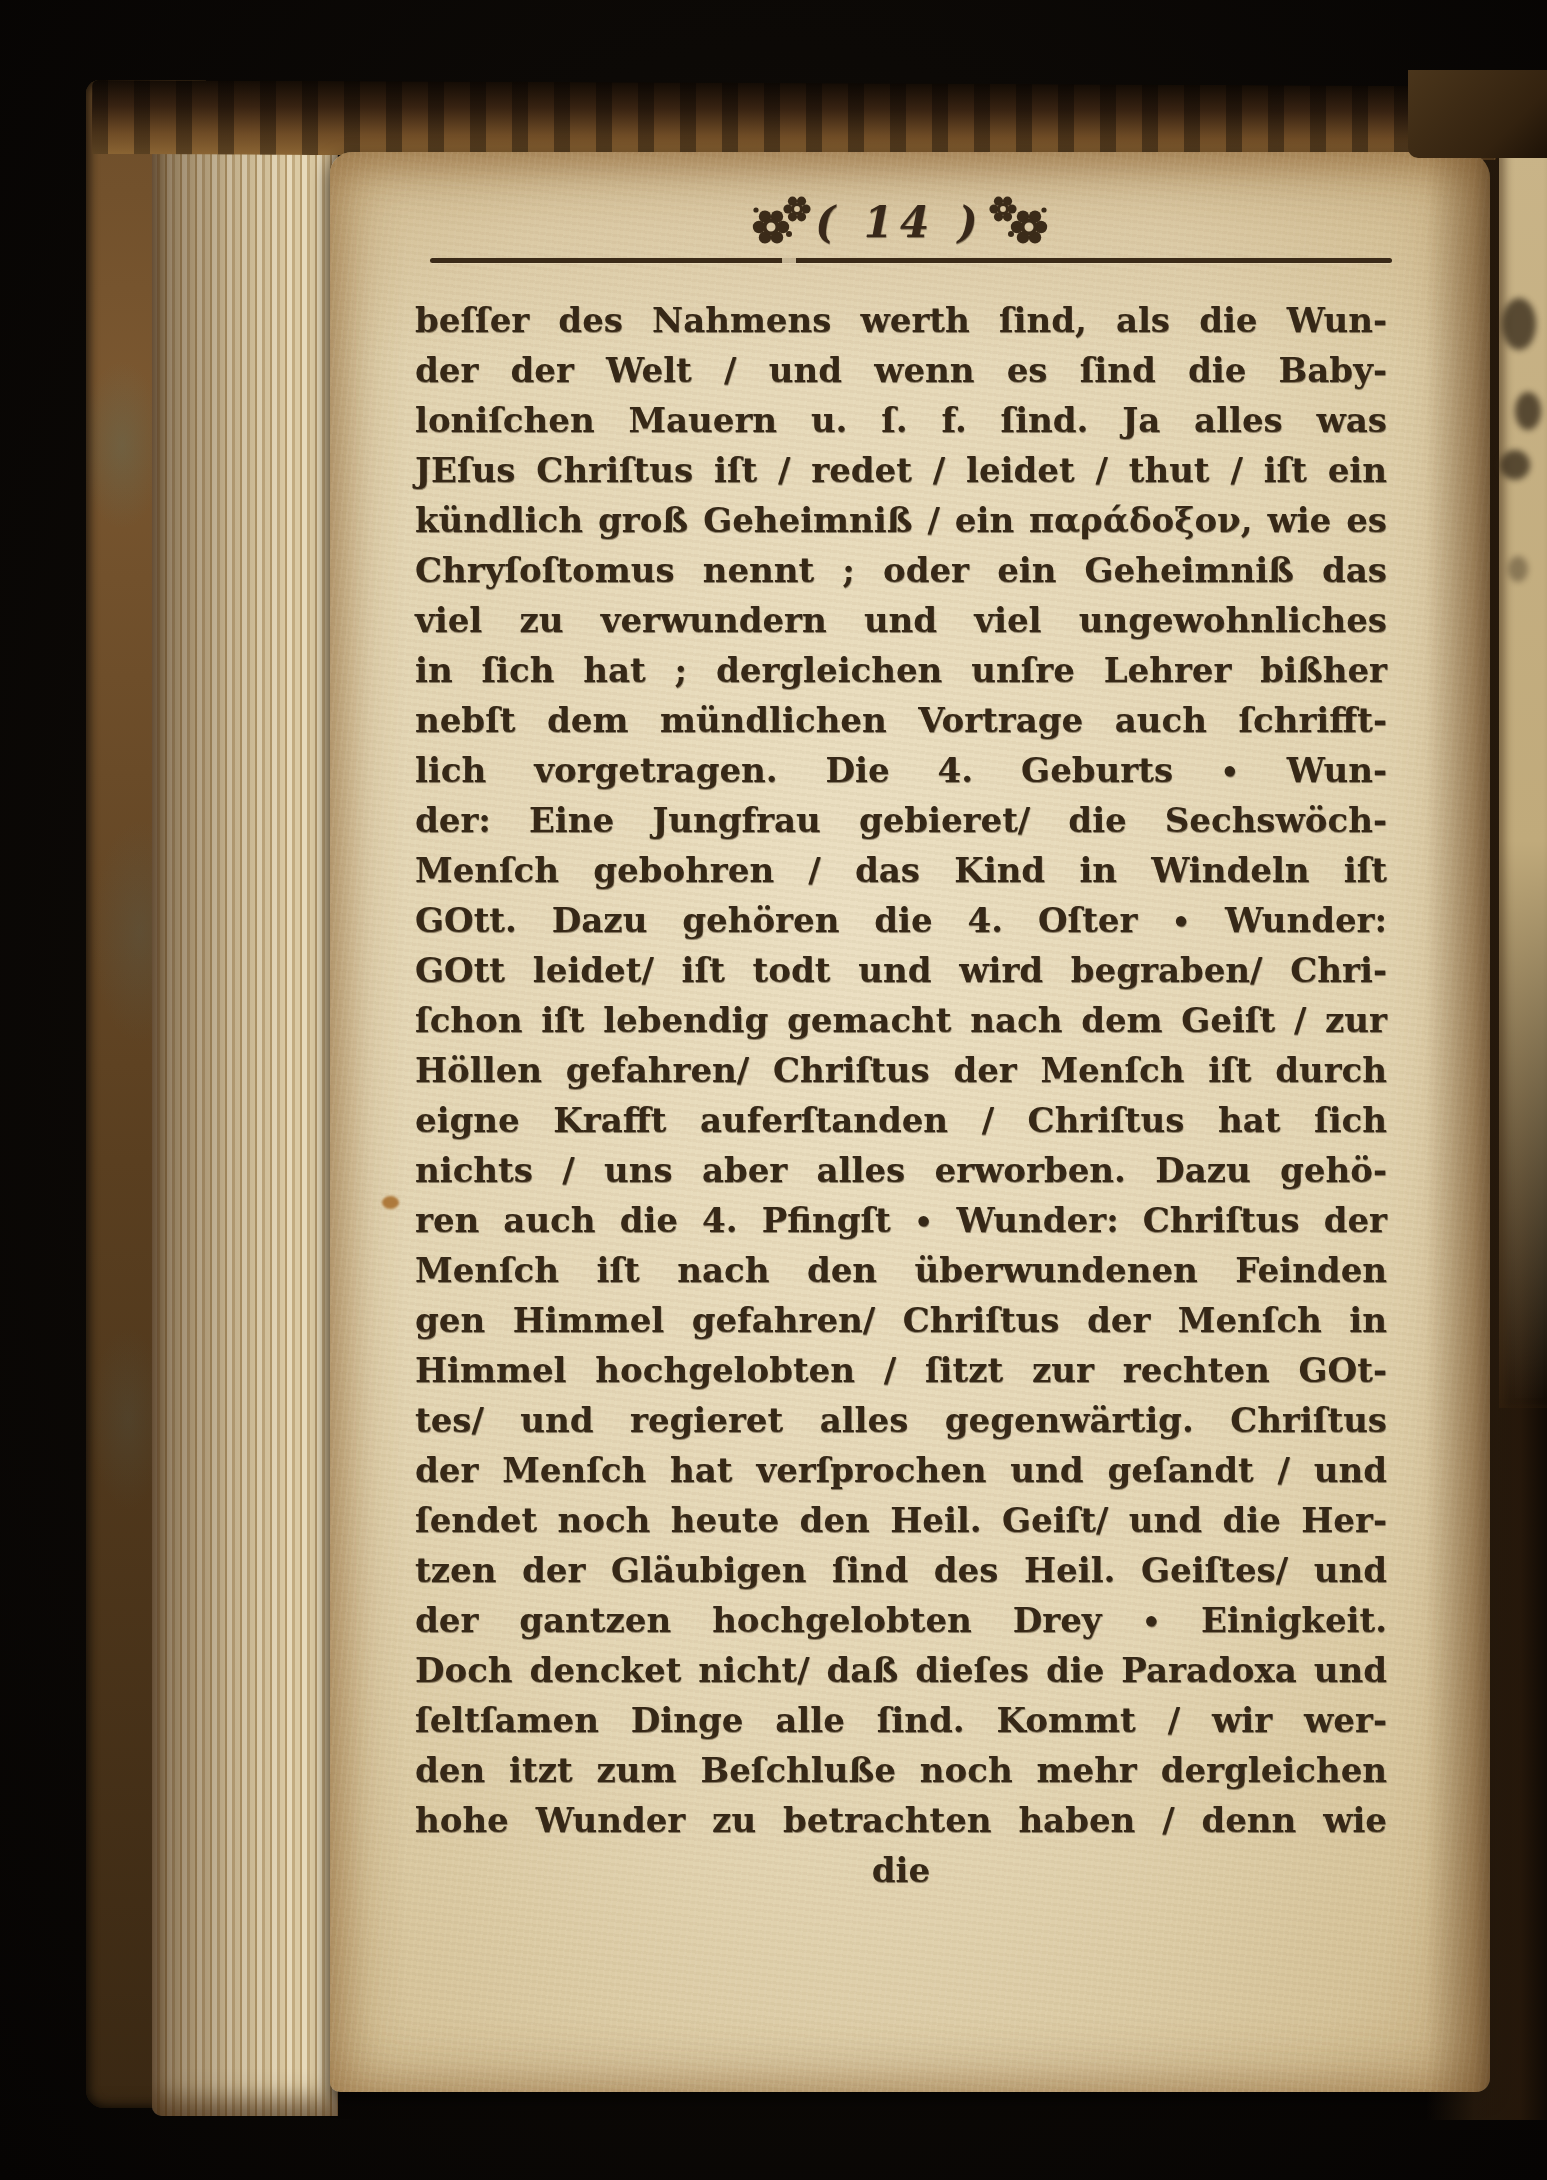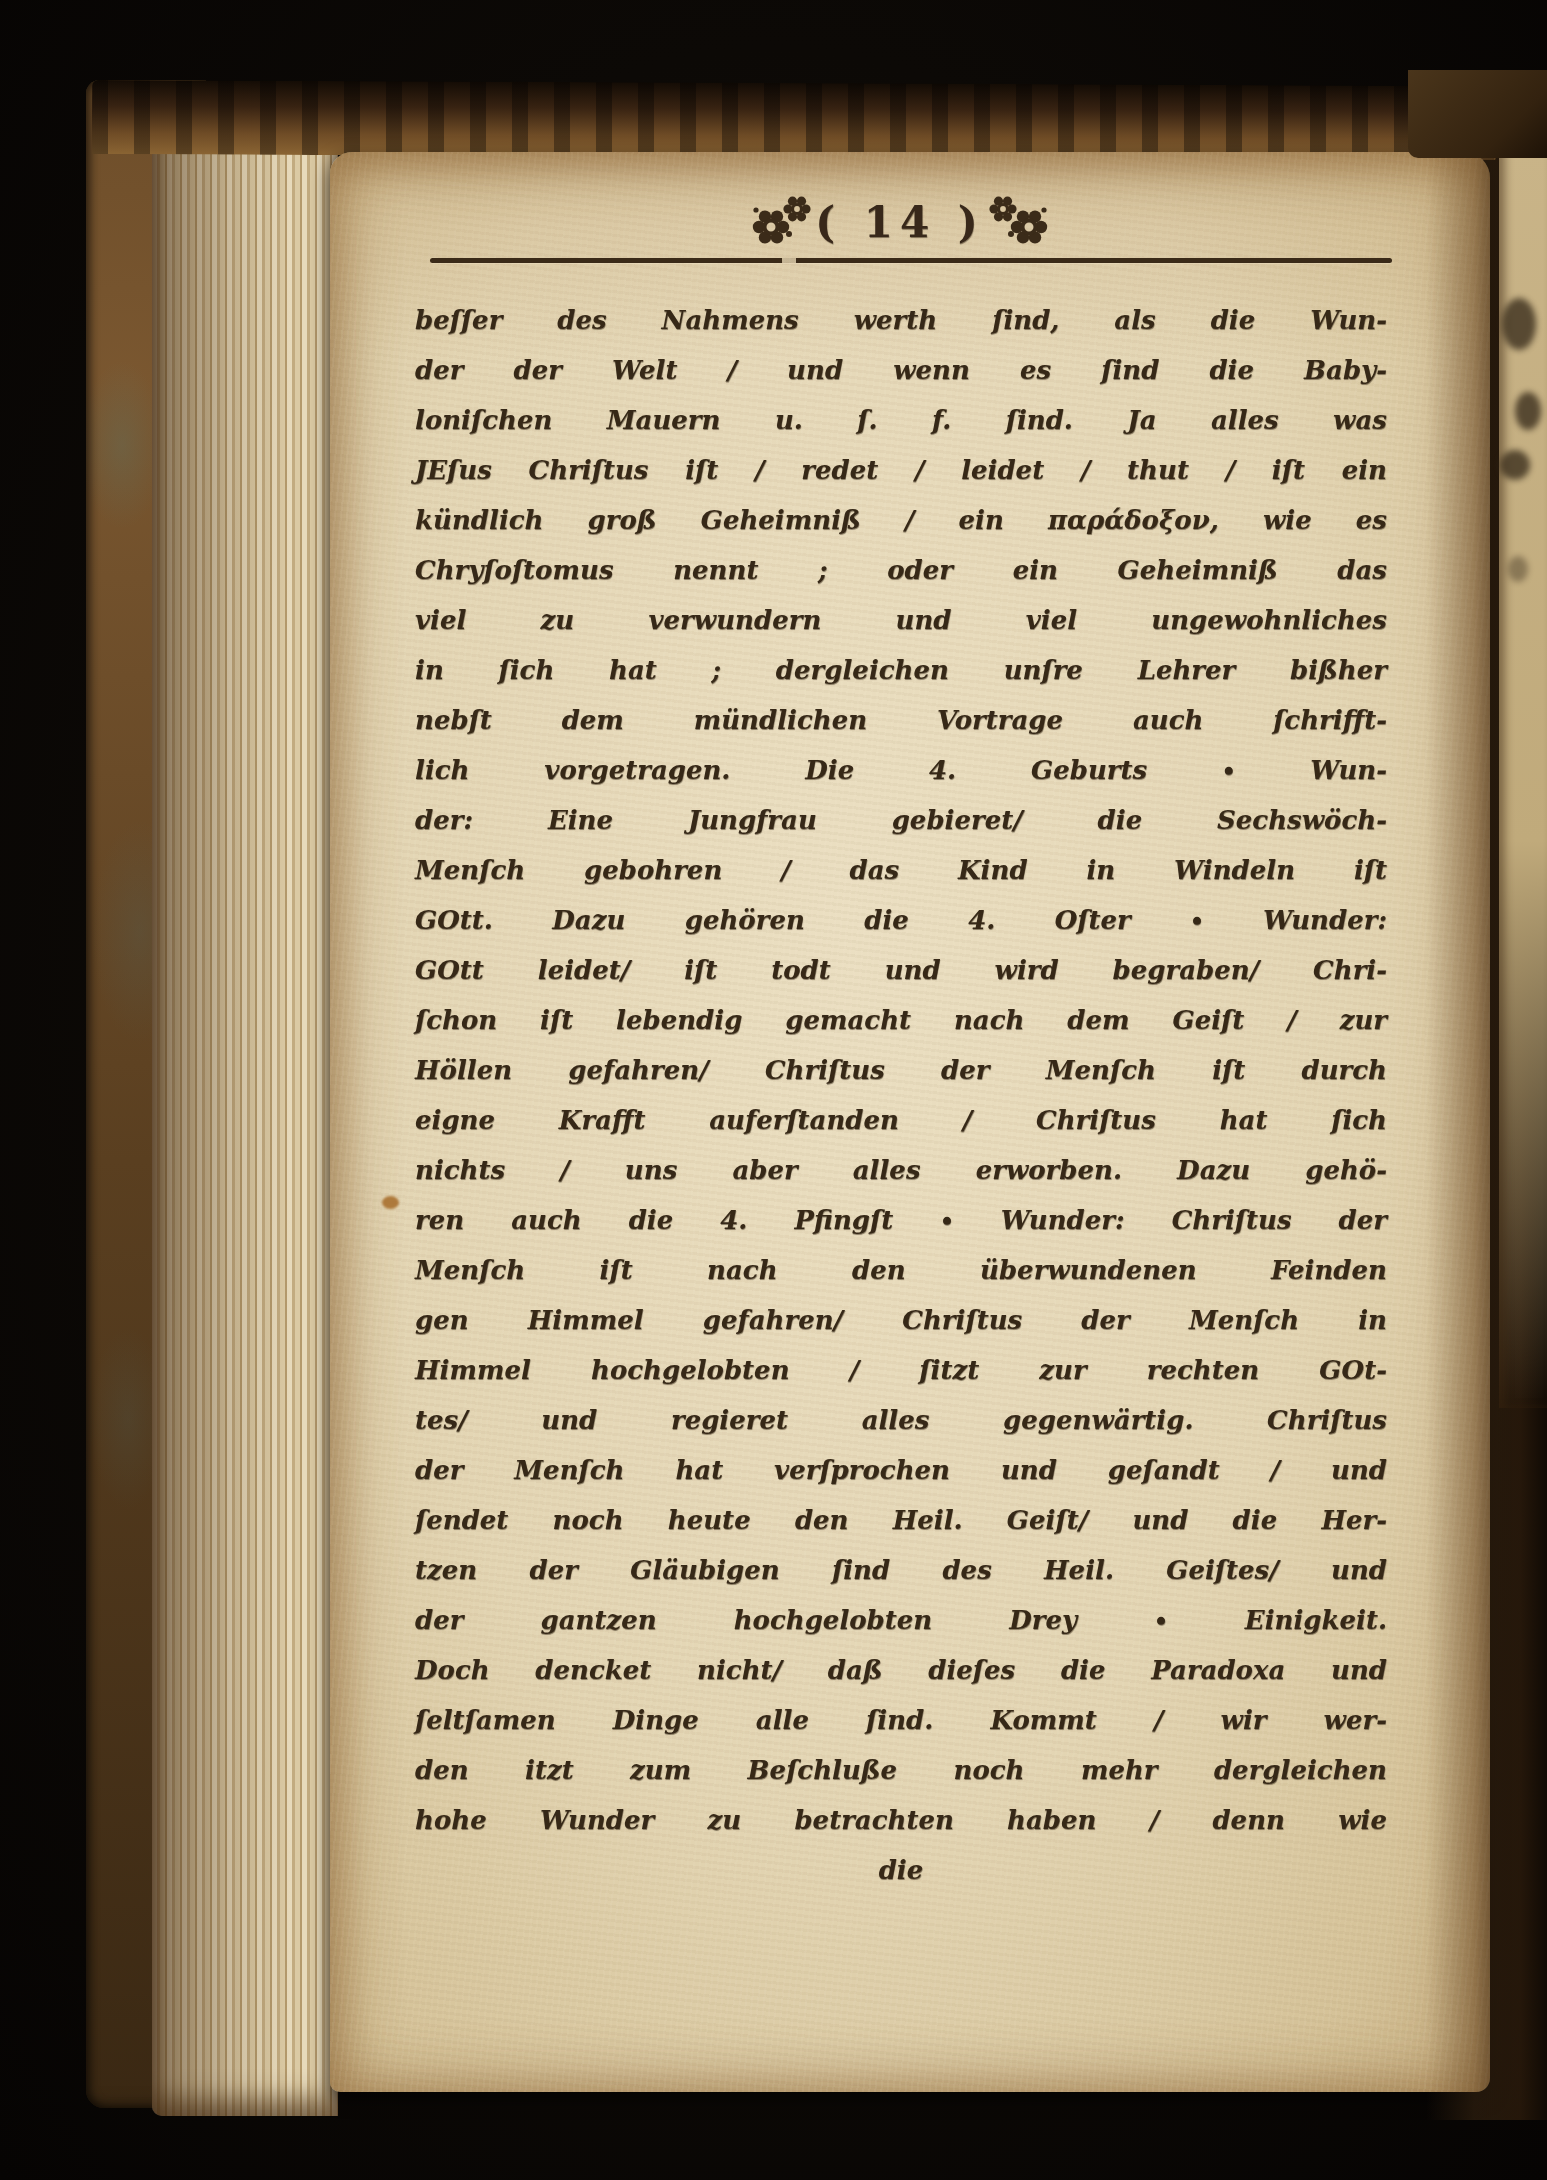--- a/index.html
+++ b/index.html
@@ -55,34 +55,34 @@
         background:
           repeating-linear-gradient(7deg, rgba(120,90,50,.045) 0 3px, transparent 3px 7px),
           repeating-linear-gradient(96deg, rgba(255,250,230,.06) 0 2px, transparent 2px 6px);}
   .tone-top{position:absolute;left:0;top:0;width:100%;height:210px;border-radius:22px 26px 0 0;
         background:linear-gradient(180deg, rgba(165,125,70,.22), rgba(165,125,70,0));pointer-events:none;}
   .stain{position:absolute;left:52px;top:1044px;width:17px;height:13px;border-radius:50%;
         background:#a66b28;filter:blur(1px);opacity:.85;}
 
   
   .header-row{position:absolute;left:85px;top:38px;width:970px;height:64px;
-        display:flex;align-items:center;justify-content:center;color:#38281a;}
+        display:flex;align-items:center;justify-content:center;color:#38281a;font-style:italic;}
   .fleuron svg{display:block;}
   .fleuron.right svg{transform:scaleX(-1);}
   .page-num{font-size:42px;font-weight:700;letter-spacing:7px;color:#38281a;
         text-shadow:.5px .7px .8px rgba(40,25,10,.5);}
 
   .rule{position:absolute;left:100px;top:106px;width:962px;height:5px;border-radius:3px;
         background:linear-gradient(90deg,#3a2a18 0 352px, rgba(58,42,24,.15) 352px 366px, #3a2a18 366px 100%);
         box-shadow:0 1px 0 rgba(255,245,220,.25);}
 
   
   .text-block{position:absolute;left:85px;top:143px;width:972px;color:#362817;
-        font-size:26px;line-height:50px;font-weight:700;
-        text-shadow:.4px .6px .7px rgba(40,25,10,.5);font-style:italic;}
+        font-size:34px;line-height:50px;font-weight:700;
+        text-shadow:.4px .6px .7px rgba(40,25,10,.5);}
   .text-line{text-align:justify;text-align-last:justify;white-space:nowrap;}
   .catchword-line{text-align:center;}
 </style>
 </head>
 <body>
 
 <div class="photo">
 
   <div class="spine"></div>
   <div class="fan"></div>

